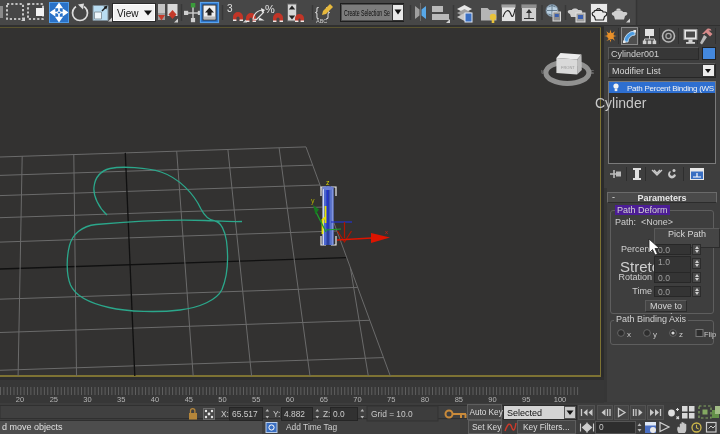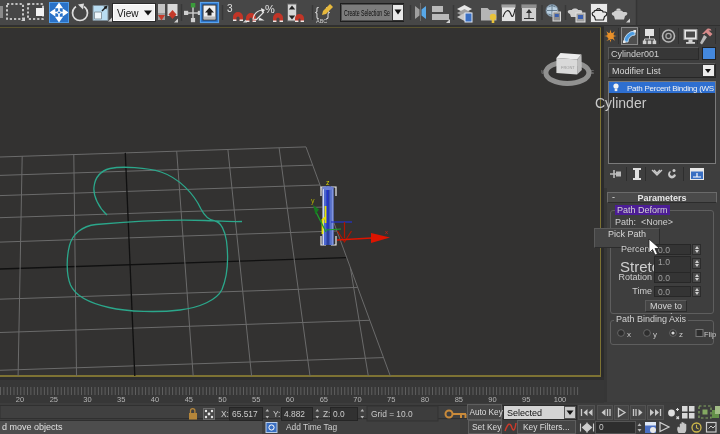--- a/index.html
+++ b/index.html
@@ -319,21 +319,21 @@
 </svg>
 <div class="abs" style="left:604px;top:188px;width:3px;height:214px;background:#363636"></div>
 
 <div class="abs" style="left:607px;top:192px;width:110px;height:11px;background:#4a4a4a;border:1px solid #6a6a6a;border-bottom-color:#2c2c2c"></div>
 <div class="lbl" style="left:612px;top:192px;color:#e2e2e2;font-size:9px">-</div>
 <div class="lbl" style="left:607px;top:193px;width:110px;text-align:center;color:#e8e8e8;font-size:9px;font-weight:bold">Parameters</div>
 
 <div class="abs" style="left:610px;top:210px;width:104px;height:104px;border:1px solid #5e5e5e;border-radius:3px"></div>
 <div class="lbl" style="left:615px;top:205px;background:#4c1d95;padding:0 2px;color:#d2d2d2;font-size:9px">Path Deform</div>
 <div class="lbl" style="left:615px;top:217px;color:#cfcfcf;font-size:9px">Path:&nbsp; &lt;None&gt;</div>
-<div class="btn" style="left:594px;top:228px;width:66px;height:20px;line-height:11px">Pick Path</div>
+<div class="btn" style="left:654px;top:228px;width:66px;height:20px;line-height:11px">Pick Path</div>
 <div class="lbl" style="left:620px;top:244px;width:32px;text-align:right;color:#cfcfcf;font-size:9px">Percent</div>
 <div class="fld" style="left:654px;top:244px;width:37px;height:11px">0.0</div>
 <div class="spin" style="left:692px;top:244px;height:11px"></div>
 <div class="lbl" style="left:620px;top:258px;width:32px;color:#cfcfcf;font-size:15px">Stretch</div>
 <div class="fld" style="left:654px;top:256px;width:37px;height:19px">1.0</div>
 <div class="spin" style="left:692px;top:258px;height:11px"></div>
 <div class="lbl" style="left:617px;top:272px;width:35px;text-align:right;color:#cfcfcf;font-size:9px">Rotation</div>
 <div class="fld" style="left:654px;top:272px;width:37px;height:11px">0.0</div>
 <div class="spin" style="left:692px;top:272px;height:11px"></div>
 <div class="lbl" style="left:620px;top:286px;width:32px;text-align:right;color:#cfcfcf;font-size:9px">Time</div>

